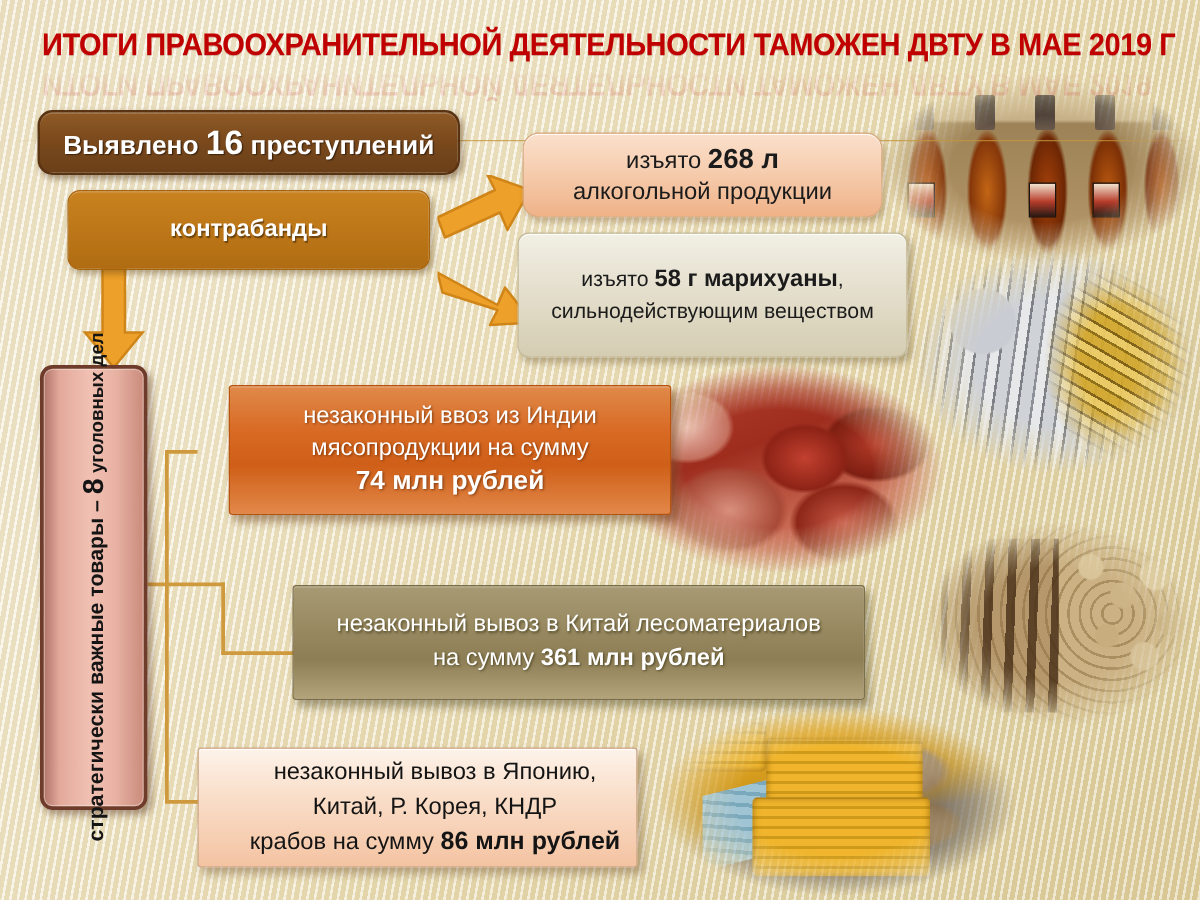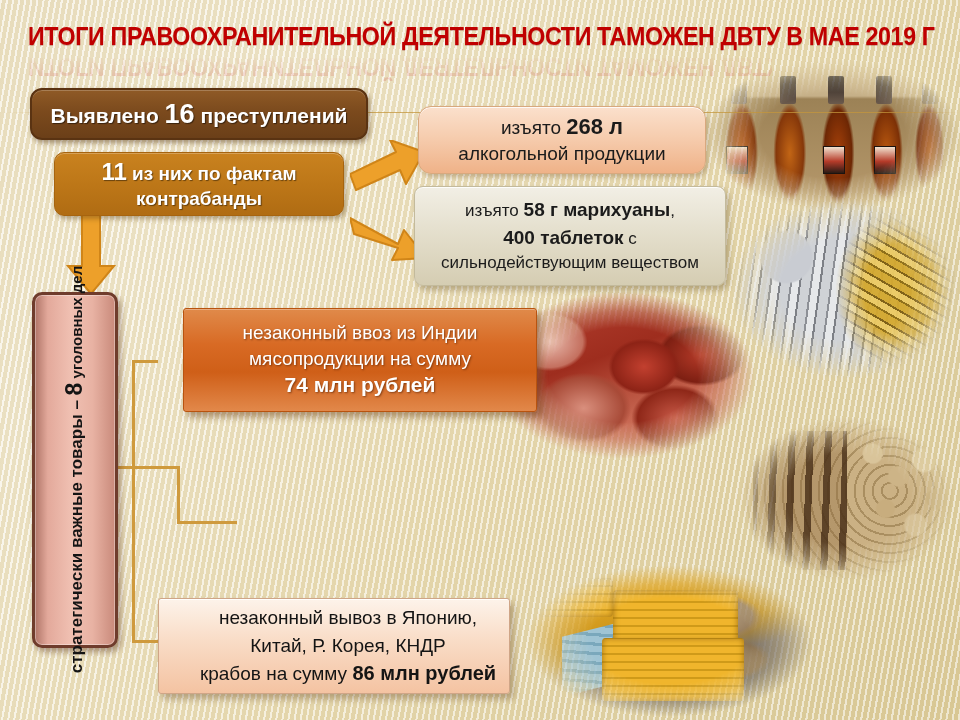--- a/index.html
+++ b/index.html
@@ -18,21 +18,21 @@
         rgba(255,255,255,0.55) 2px,
         rgba(214,196,146,0.30) 2px,
         rgba(214,196,146,0.30) 6px),
       linear-gradient(125deg, #efe6cd 0%, #f3ecd6 22%, #e9dcb4 55%, #ded0a2 80%, #d9c894 100%);
   }
 
   
   .title-wrap {
     position: absolute;
     left: 0; top: 22px;
-    width: 800px;
+    width: 960px;
     text-align: left;
   }
   .title {
     font-family: "Liberation Sans", sans-serif;
     font-weight: bold;
     font-size: 25px;
     letter-spacing: -0.4px;
     color: #c00000;
     transform: scaleX(0.93);
     transform-origin: center;
@@ -315,54 +315,58 @@
   </svg>
 
   <div class="box" id="box-detected">
     <div class="stack">
       <span>Выявлено </span><span class="num">16</span><span> преступлений</span>
     </div>
   </div>
 
   <div class="box" id="box-contraband">
     <div class="stack">
-      <div><span class="num">11</span><span> из них по фактам</span></div>
       <div>контрабанды</div>
     </div>
   </div>
 
   <div class="box" id="box-alcohol">
     <div class="stack">
       <div><span>изъято </span><span class="num">268 л</span></div>
       <div>алкогольной продукции</div>
     </div>
   </div>
 
   <div class="box" id="box-drugs">
     <div class="stack">
       <div><span>изъято </span><span class="num">58 г марихуаны</span><span>,</span></div>
-      <div><span class="num">400 таблеток</span><span> с</span></div>
       <div>сильнодействующим веществом</div>
     </div>
   </div>
 
   <div class="box" id="box-strategic">
     <div class="vtext">
       <span>стратегически важные товары – </span><span class="num">8</span><span class="sub"> уголовных дел</span>
     </div>
   </div>
 
   <div class="box" id="box-meat">
     <div class="stack">
       <div>незаконный ввоз из Индии</div>
       <div>мясопродукции на сумму</div>
       <div class="big">74 млн рублей</div>
     </div>
   </div>
 
+  <div class="box" id="box-timber">
+    <div class="stack">
+      <div>незаконный вывоз в Китай лесоматериалов</div>
+      <div><span>на сумму </span><span class="big">361 млн рублей</span></div>
+    </div>
+  </div>
 
   <div class="box" id="box-crab">
     <div class="stack">
       <div>незаконный вывоз в Японию,</div>
       <div>Китай, Р. Корея, КНДР</div>
       <div><span>крабов на сумму </span><span class="big">86 млн рублей</span></div>
     </div>
   </div>
 
 </div>

